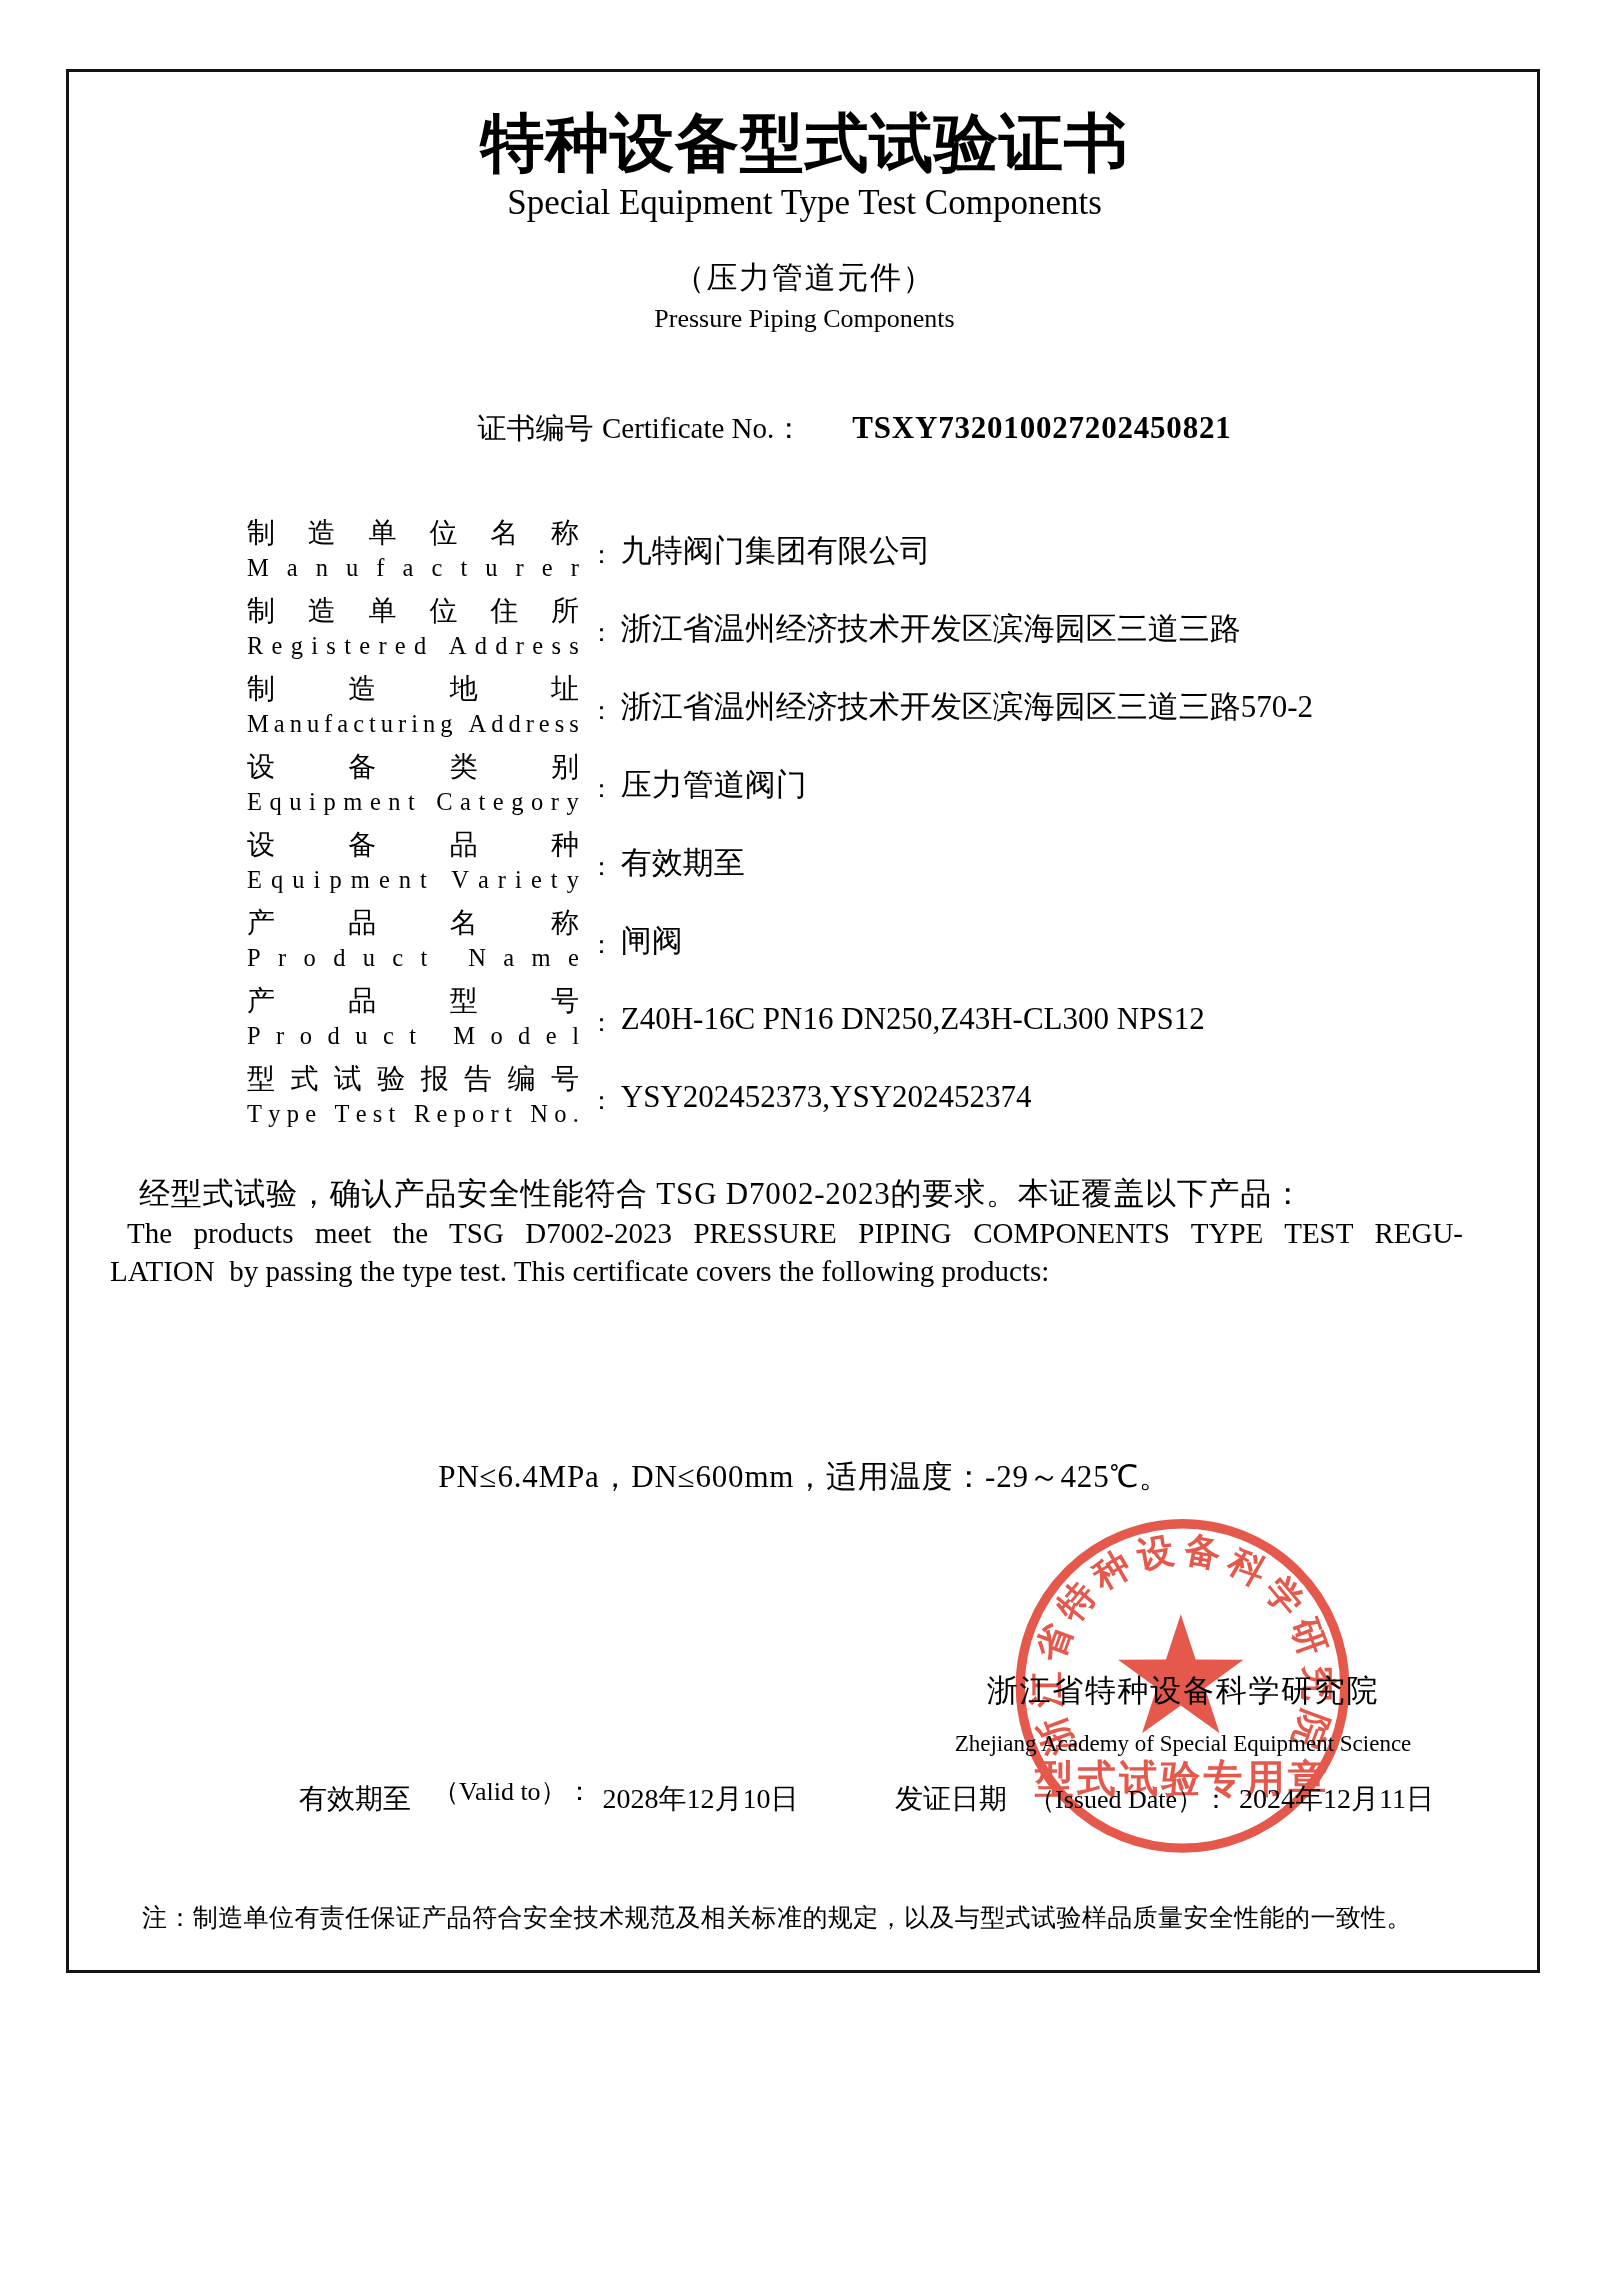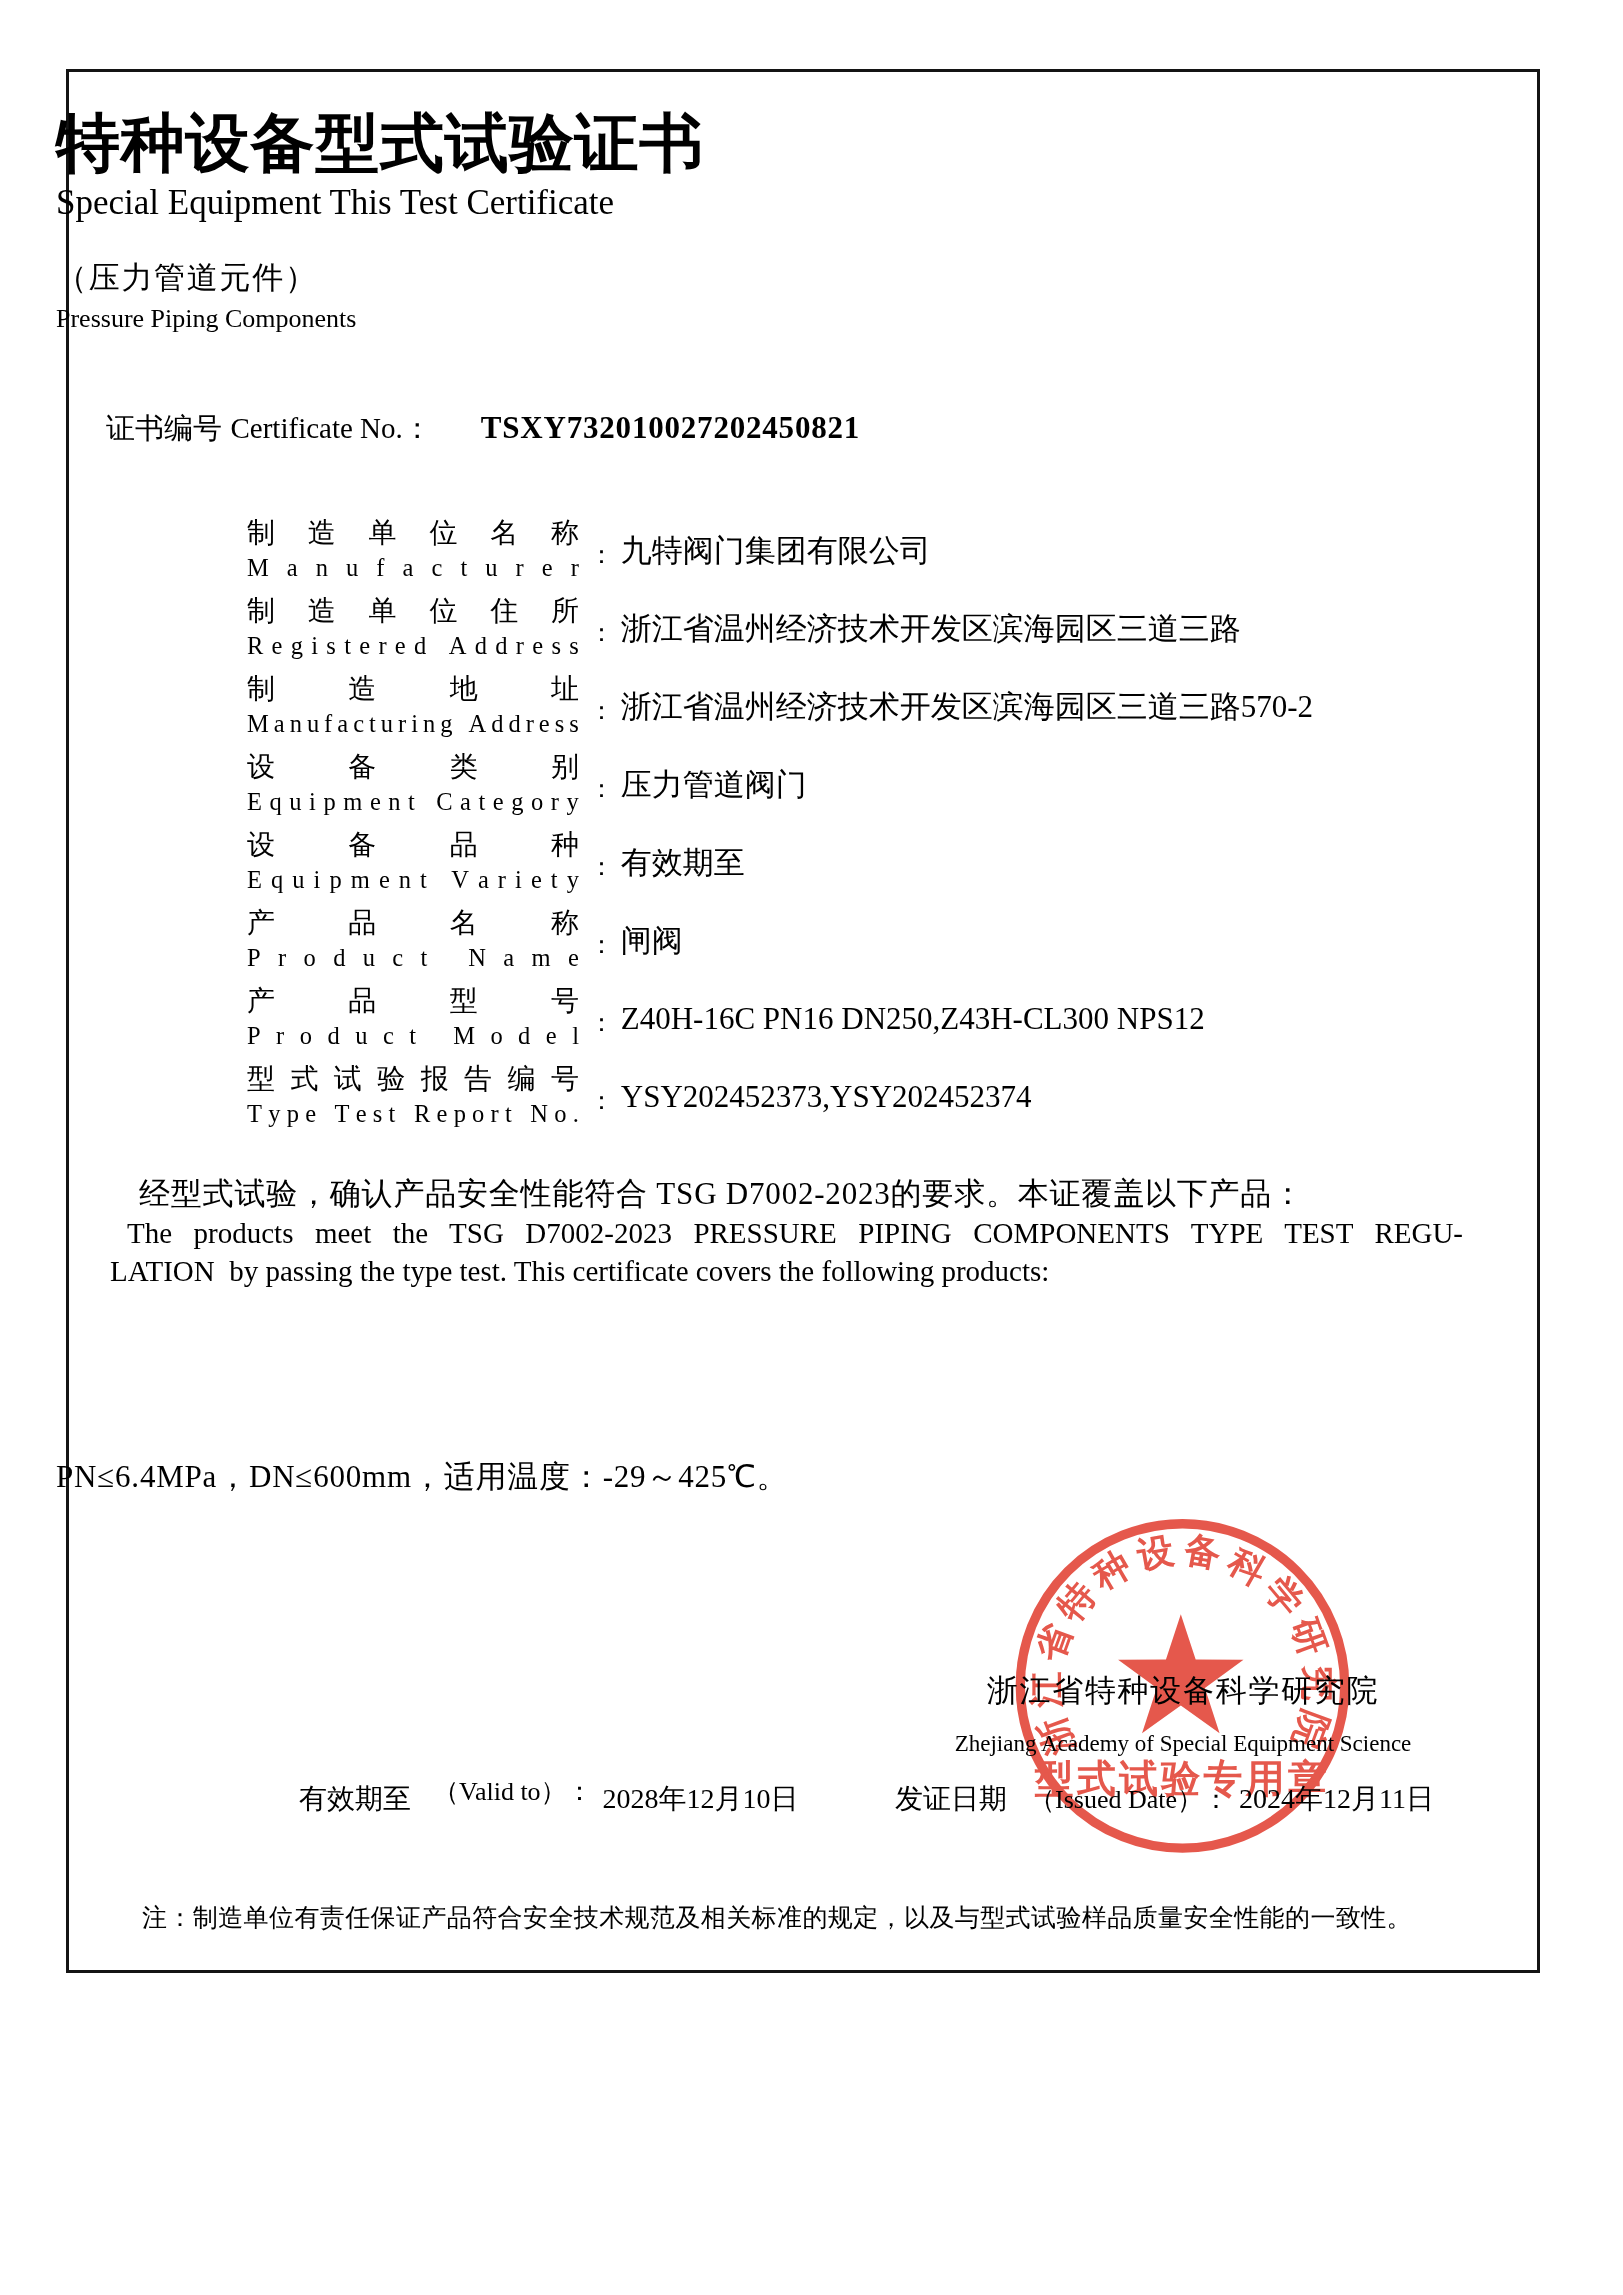--- a/index.html
+++ b/index.html
@@ -1,19 +1,19 @@
 <!DOCTYPE html>
 <html style="font-size:13.5px"><head>
 <meta charset="utf-8">
 <style>
   html,body{margin:0;padding:0;background:#ffffff;}
   .page{position:relative;width:1624px;height:2295px;background:#fff;color:#000;
         font-family:"Liberation Serif", serif; overflow:hidden;}
   .abs{position:absolute;}
-  .center{left:56px;width:1475px;}
+  .center{left:67px;width:1475px;text-align:center;}
 
   .frame{left:66px;top:69px;width:1468px;height:1898px;border:3.4px solid #141414;}
 
   .title-zh{top:100px;font-size:64px;font-weight:bold;letter-spacing:0.8px;white-space:nowrap;}
   .title-en{top:183px;font-size:35px;white-space:nowrap;}
   .sub-zh{top:257px;font-size:31px;font-weight:500;letter-spacing:1.7px;white-space:nowrap;}
   .sub-en{top:304px;font-size:26px;white-space:nowrap;}
 
   .certline{top:409px;padding-left:50px;font-size:29px;white-space:nowrap;}
   .certline .cl-en{margin-left:8.5px;}
@@ -51,21 +51,21 @@
   .seal{left:1011px;top:1511px;opacity:.85;mix-blend-mode:multiply;}
 </style>
 </head>
 <body>
 
 <div class="page">
 
   <div class="abs frame"></div>
 
   <div class="abs center title-zh">特种设备型式试验证书</div>
-  <div class="abs center title-en">Special Equipment This Test Certificate</div>
+  <div class="abs center title-en">Special Equipment Type Test Components</div>
   <div class="abs center sub-zh">（压力管道元件）</div>
   <div class="abs center sub-en">Pressure Piping Components</div>
 
   <div class="abs center certline">
     <span>证书编号</span><span class="cl-en">Certificate No.：</span><span class="cl-num">TSXY732010027202450821</span>
   </div>
 
   <div class="abs fields">
 
     <div class="frow">

